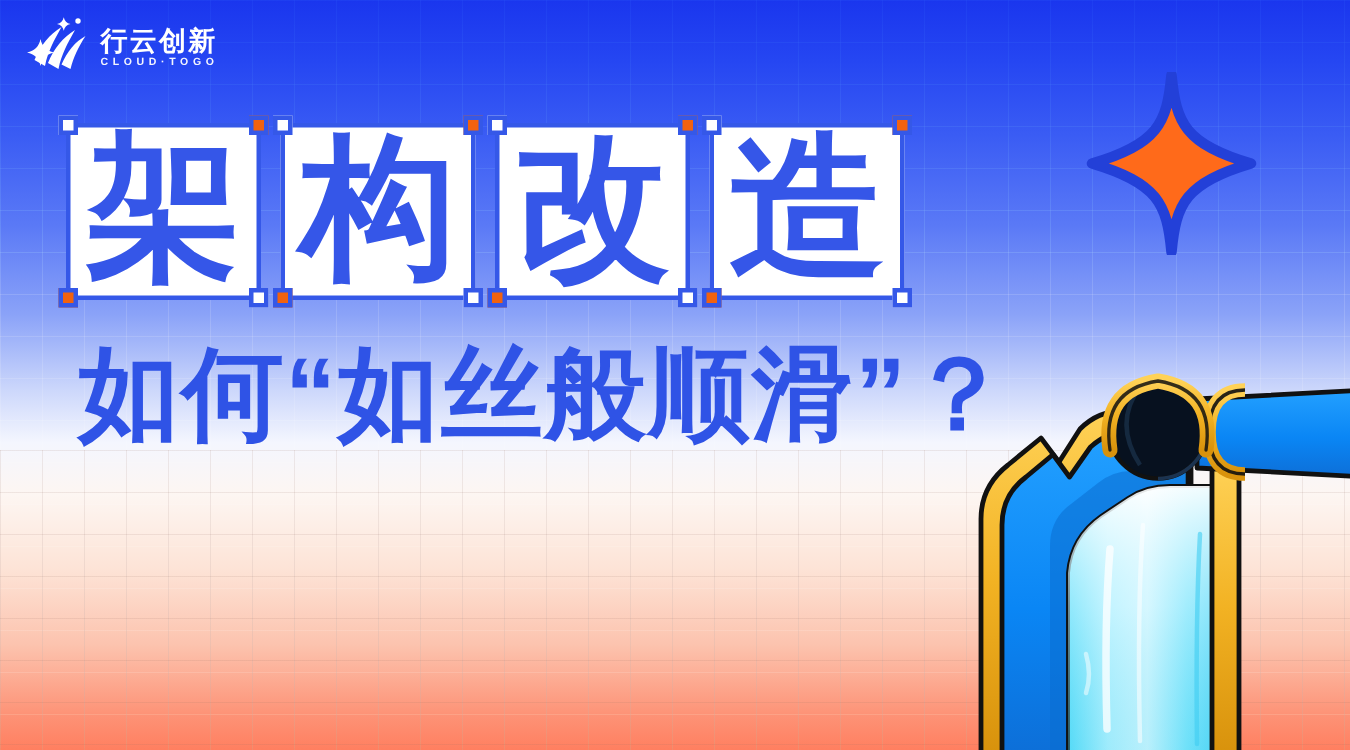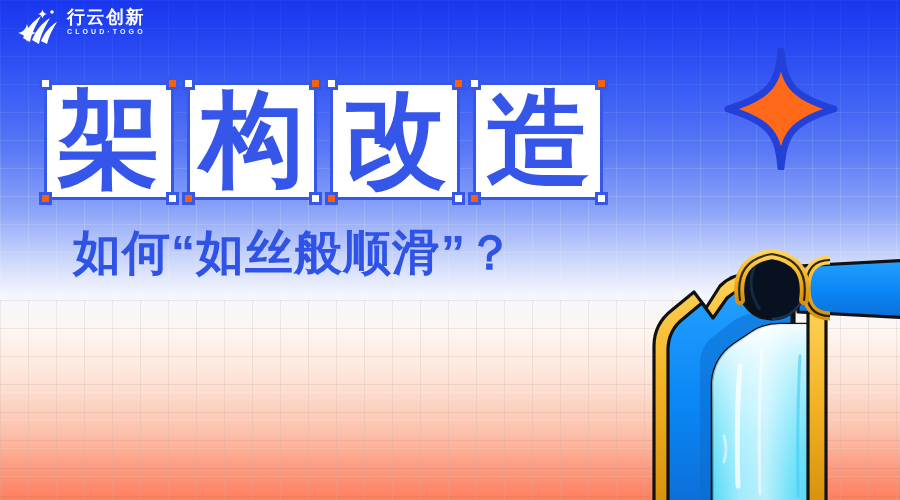--- a/index.html
+++ b/index.html
@@ -45,21 +45,21 @@
     position:absolute; left:0; right:0; top:300px; bottom:0;
     background-image:
       linear-gradient(to right, rgba(150,110,100,0.13) 1px, transparent 1px),
       linear-gradient(to bottom, rgba(150,110,100,0.13) 1px, transparent 1px);
     background-size:28px 28px;
   }
 
   
   .logo {
     position:absolute; left:14px; top:8px;
-    display:flex; align-items:flex-start; gap:9px;
+    display:flex; align-items:center; gap:9px;
     height:46px;
   }
   .logo-mark { position:relative; width:44px; height:42px; }
   .logo-text { display:flex; flex-direction:column; gap:2px; }
   .logo-name {
     color:#ffffff; font-size:18px; font-weight:700;
     letter-spacing:1.5px; line-height:1;
   }
   .logo-sub {
     color:#ffffff; font-size:7px; font-weight:600;
@@ -94,24 +94,23 @@
   .handle.tl { left:-8px;  top:-8px;    background:#ffffff; }
   .handle.tr { right:-8px; top:-8px;    background:#f2620f; }
   .handle.bl { left:-8px;  bottom:-8px; background:#f2620f; }
   .handle.br { right:-8px; bottom:-8px; background:#ffffff; }
 
   
   .subtitle {
     position:absolute; left:52px; top:228px;
     color:#2f53e6;
     font-family:"Liberation Sans", sans-serif;
-    font-size:48px; font-weight:700;
+    font-size:68px; font-weight:700;
     line-height:1.05; letter-spacing:1px;
     white-space:nowrap;
-    margin-left:21px;
   }
 
   
   .illus { position:absolute; left:612px; top:246px; width:300px; height:256px; }
 </style>
 </head>
 <body>
 
 <div id="banner">
 

